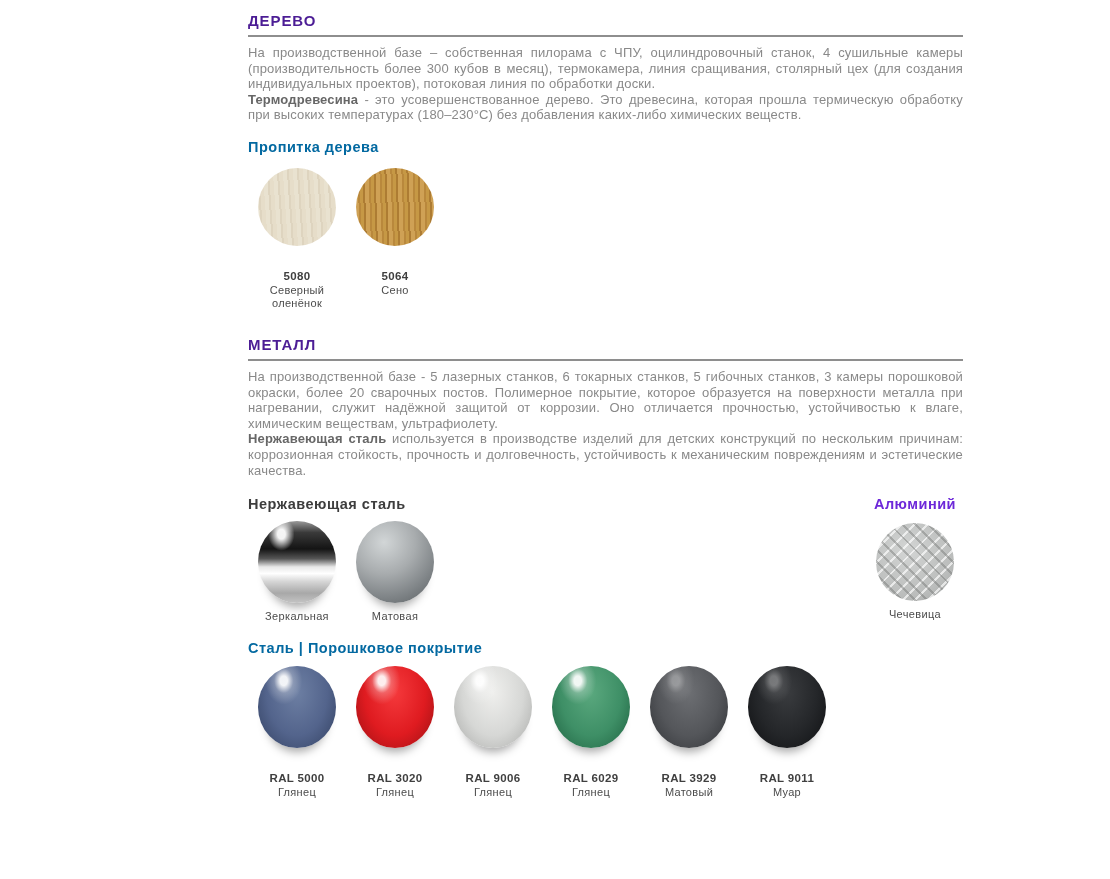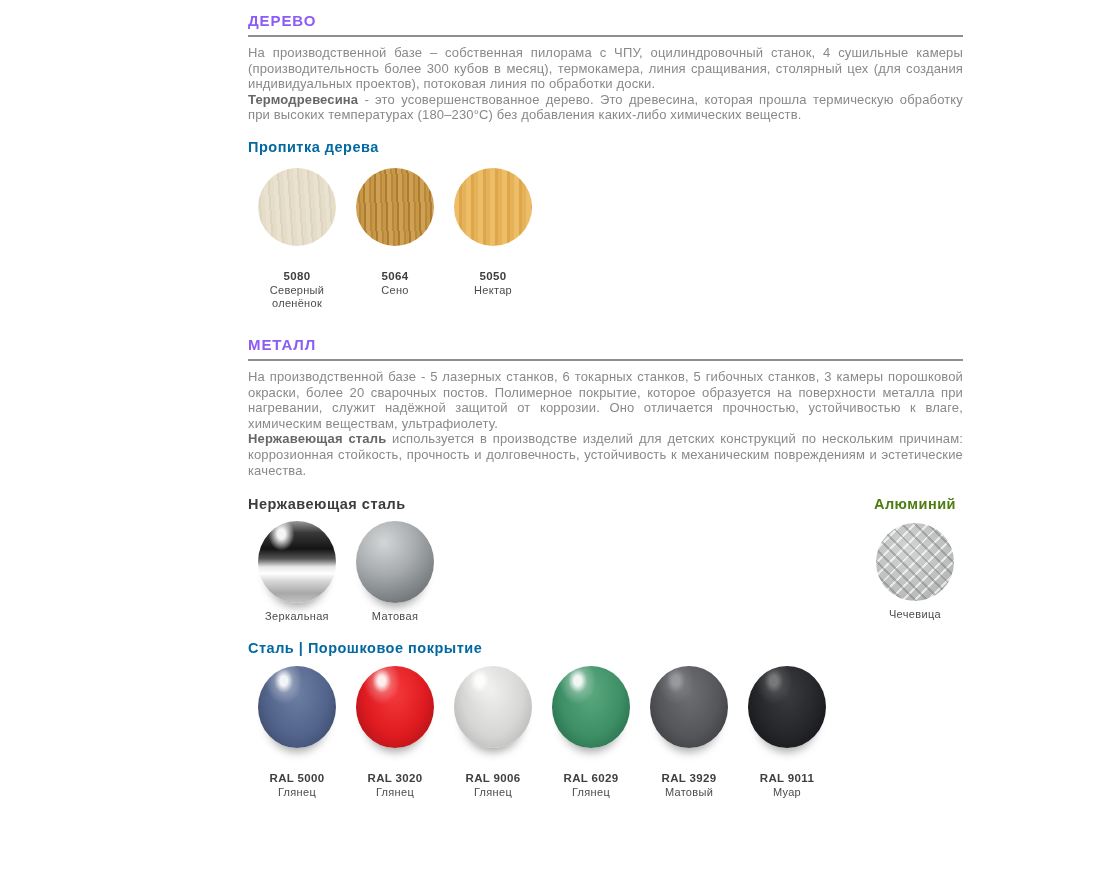--- a/index.html
+++ b/index.html
@@ -4,21 +4,21 @@
 <style>
   html,body{margin:0;padding:0;}
   body{
     width:1110px;height:879px;background:#ffffff;position:relative;
     font-family:"Liberation Sans",sans-serif;color:#4b4b4b;
   }
   .content{position:absolute;left:248px;top:0;width:715px;}
 
   .rule-title{
     margin:12px 0 0;padding-bottom:6px;border-bottom:2px solid #8e8e8e;
-    font-size:15px;font-weight:700;letter-spacing:.9px;color:#8b5cf6;
+    font-size:15px;font-weight:700;letter-spacing:.9px;color:#4c1d95;
   }
   .body-text{
     margin:8px 0 0;font-size:13px;line-height:15.6px;color:#898989;
     text-align:justify;letter-spacing:.15px;
   }
   .body-text b{color:#676767;font-weight:700;}
 
   .sub-title{
     margin:16px 0 0;font-size:14.5px;font-weight:600;color:#0369a1;letter-spacing:.5px;
   }
@@ -31,21 +31,21 @@
   .sphere{
     width:78px;height:82px;border-radius:50%;flex:none;
     box-shadow:0 13px 10px -9px rgba(0,0,0,.35);
   }
   .lbl{margin-top:7px;font-size:11px;color:#4b4b4b;letter-spacing:.35px;text-align:center;white-space:nowrap;}
   .code{margin-top:24px;font-size:11.5px;font-weight:700;color:#3f3f3f;letter-spacing:.35px;text-align:center;white-space:nowrap;}
   .name{margin-top:2px;font-size:11px;color:#4b4b4b;letter-spacing:.3px;text-align:center;max-width:86px;line-height:13px;}
 
   .split-head{display:flex;justify-content:space-between;align-items:flex-end;margin-top:18px;}
   .split-head .left-t{font-size:14.5px;font-weight:600;color:#3d3d3d;letter-spacing:.5px;}
-  .split-head .right-t{width:96px;text-align:center;font-size:14.5px;font-weight:600;color:#4d7c0f;letter-spacing:.5px;}
+  .split-head .right-t{width:96px;text-align:center;font-size:14.5px;font-weight:600;color:#6d28d9;letter-spacing:.5px;}
 
   
   .pine{
     background:
       radial-gradient(circle at 50% 50%, rgba(0,0,0,0) 0 64%, rgba(206,152,106,.55) 70%, rgba(231,195,156,.95) 75% 96%, rgba(186,132,88,.95) 98%),
       repeating-radial-gradient(circle at 47% 45%, #eed4b8 0 2.6px, #d9ab83 2.6px 4px, #e7c9a9 4px 6.5px);
   }
   .robinia{
     background:
       radial-gradient(circle at 50% 50%, rgba(0,0,0,0) 0 54%, rgba(233,203,150,.96) 60% 85%, #6a4c2c 90% 100%),
@@ -132,25 +132,20 @@
       <div class="cell">
         <div class="circle s5080"></div>
         <div class="code">5080</div>
         <div class="name">Северный оленёнок</div>
       </div>
       <div class="cell">
         <div class="circle s5064"></div>
         <div class="code">5064</div>
         <div class="name">Сено</div>
       </div>
-      <div class="cell">
-        <div class="circle s5050"></div>
-        <div class="code">5050</div>
-        <div class="name">Нектар</div>
-      </div>
     </div>
   </section>
 
   <section style="display:block;margin-top:26px;">
     <h2 class="rule-title" style="margin-top:0;">МЕТАЛЛ</h2>
 
     <p class="body-text">
       <span>На производственной базе - 5 лазерных станков, 6 токарных станков, 5 гибочных станков, 3 камеры порошковой окраски, более 20 сварочных постов. Полимерное покрытие, которое образуется на поверхности металла при нагревании, служит надёжной защитой от коррозии. Оно отличается прочностью, устойчивостью к влаге, химическим веществам, ультрафиолету.</span>
     </p>
     <p class="body-text" style="margin-top:0;">

